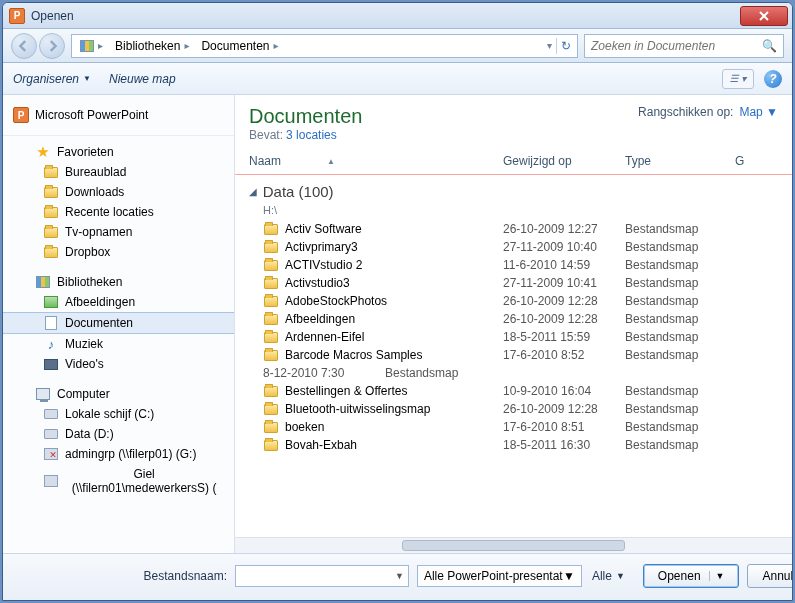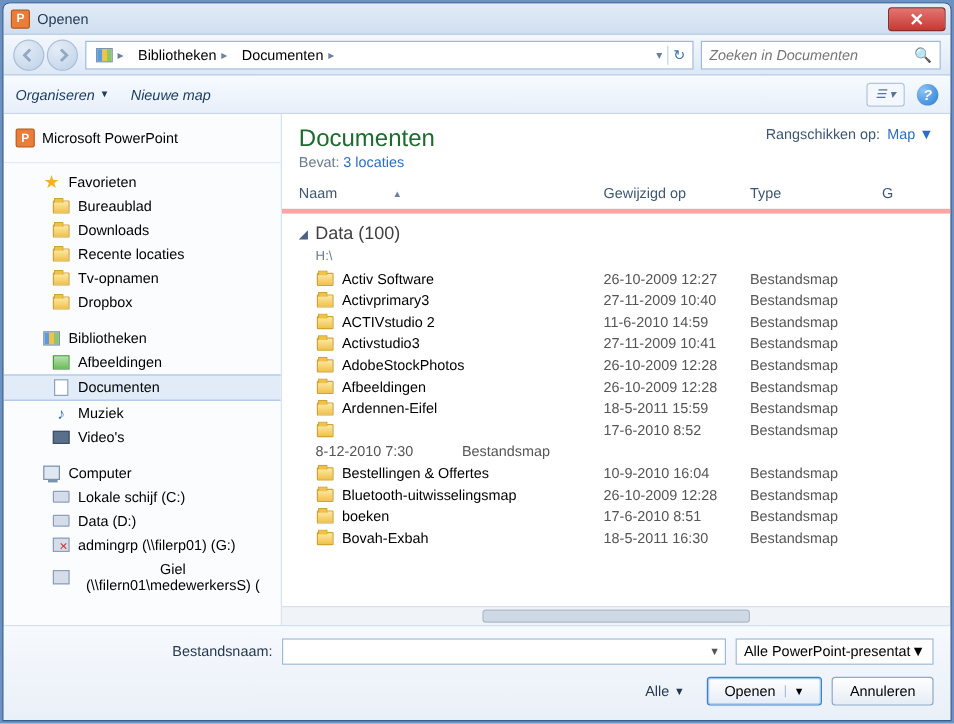--- a/index.html
+++ b/index.html
@@ -53,37 +53,37 @@
 .icon-vid { width: 14px; height: 11px; background: #5a6f8a; border: 1px solid #3a4f6a; position: relative; }
 .icon-net { width: 14px; height: 12px; background: #d6dde8; border: 1px solid #8aa1bc; }
 .icon-net.err::after { content: "✕"; color: #c33; font-size: 9px; position: relative; top: -2px; left: 2px; }
 .main { flex: 1; display: flex; flex-direction: column; overflow: hidden; }
 .main-head { padding: 10px 14px 6px; display: flex; align-items: flex-start; }
 .loc-title { font-size: 20px; color: #1e6b2e; }
 .loc-sub { font-size: 11px; color: #6b7b8d; }
 .loc-sub a { color: #2a6ec6; text-decoration: none; }
 .arrange { margin-left: auto; display: flex; gap: 6px; color: #3e5670; }
 .arrange .val { color: #2a6ec6; cursor: pointer; }
-.cols { display: flex; padding: 6px 14px; border-bottom: 4px solid #fca5a5; color: #3e5670; font-size: 12px; }
+.cols { display: flex; padding: 6px 14px; border-bottom: 1px solid #fca5a5; color: #3e5670; font-size: 12px; }
 .col-name { width: 254px; display: flex; align-items: center; gap: 6px; }
 .col-name .sort { color: #6b829d; font-size: 8px; margin-left: 40px; }
 .col-date { width: 122px; }
 .col-type { width: 110px; }
 .col-size { flex: 1; }
 .list { flex: 1; overflow-y: auto; overflow-x: auto; padding: 4px 0 4px 14px; position: relative; }
 .list-scroll { width: 780px; }
 .group-head { display: flex; align-items: center; gap: 6px; padding: 4px 0; }
 .group-head .tri { color: #4a6385; font-size: 10px; }
 .group-head .gname { color: #404040; font-size: 15px; }
 .group-head .gsrc { color: #6b7b8d; font-size: 11px; margin-left: 14px; }
 .row { display: flex; align-items: center; padding: 2px 0 2px 14px; cursor: default; }
 .row .rn { width: 240px; display: flex; align-items: center; gap: 6px; }
 .row .rd { width: 122px; color: #555; }
 .row .rt { width: 130px; color: #555; }
-.bottom { padding: 10px 14px 12px; background: linear-gradient(#f6f9fd,#eaf0f8); display: flex; flex-direction: column; gap: 10px; }
+.bottom { padding: 10px 14px 12px; background: linear-gradient(#f6f9fd,#eaf0f8); display: flex; flex-direction: row; gap: 10px; }
 .fn-row { display: flex; align-items: center; gap: 8px; }
 .fn-label { width: 210px; text-align: right; color: #25384f; }
 .fn-input { flex: 1; height: 22px; border: 1px solid #9fb9d9; background: #fff; padding: 0 4px; display: flex; align-items: center; }
 .fn-input input { border: none; flex: 1; outline: none; }
 .fn-input .drop { color: #555; font-size: 9px; cursor: pointer; }
 .filter { width: 165px; height: 22px; border: 1px solid #9fb9d9; background: #fdfdfd; display: flex; align-items: center; padding: 0 6px; cursor: pointer; box-shadow: inset 0 1px 0 #fff; }
 .filter span:first-child { flex: 1; white-space: nowrap; overflow: hidden; text-overflow: clip; }
 .btn-row { display: flex; justify-content: flex-end; gap: 8px; align-items: center; }
 .extra { color: #25384f; display: flex; align-items: center; gap: 4px; margin-right: 10px; cursor: pointer; }
 .btn { height: 24px; border: 1px solid #8fa8c6; background: linear-gradient(#fefefe,#e6edf6); border-radius: 3px; padding: 0 14px; display: flex; align-items: center; cursor: pointer; }
@@ -383,20 +383,21 @@
                   <span>Ardennen-Eifel</span>
                 </div>
      <div class="rd">18-5-2011 15:59</div>
      <div class="rt">Bestandsmap</div>
    </div>
               <div class="row">
      <div class="rn">
                   <span class="sb-icon">
                     <div class="icon-folder"></div>
                   </span>
+                  <span>Barcode Macros Samples</span>
                 </div>
      <div class="rd">17-6-2010 8:52</div>
      <div class="rt">Bestandsmap</div>
    </div>
               <div class="row">
      <div class="rd">8-12-2010 7:30</div>
      <div class="rt">Bestandsmap</div>
    </div>
               <div class="row">
      <div class="rn">

